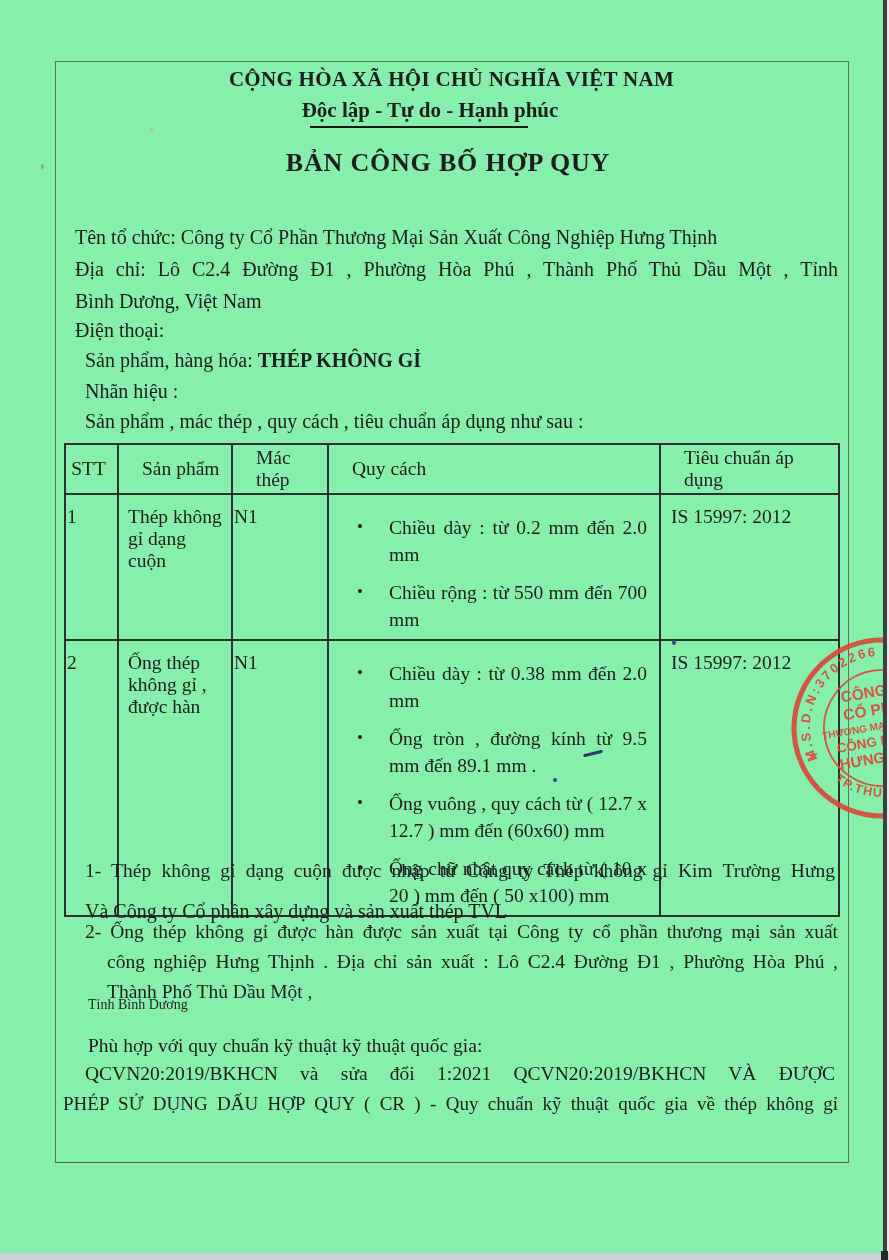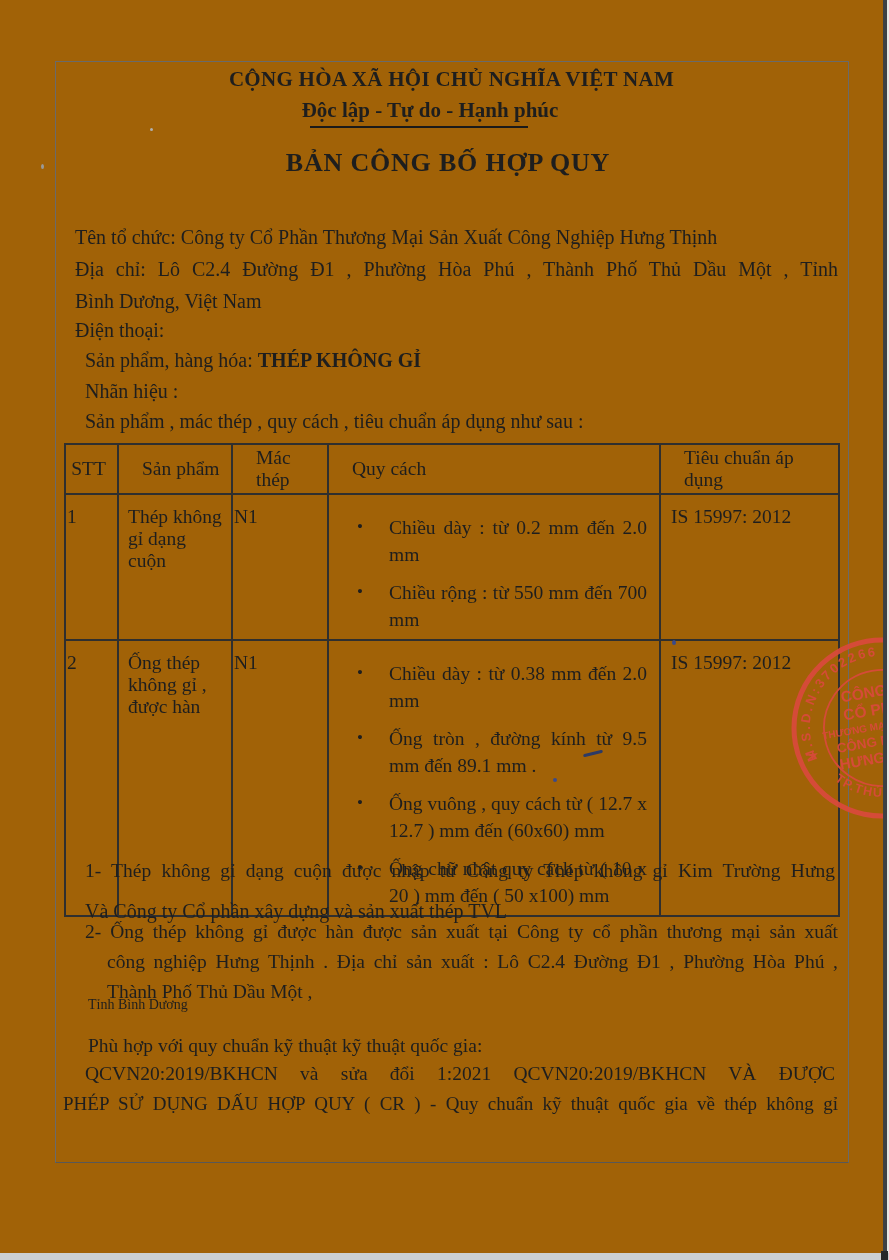--- a/index.html
+++ b/index.html
@@ -1,18 +1,18 @@
 <!DOCTYPE html>
 <html><head>
 <meta charset="utf-8">
 <style>
   html,body{margin:0;padding:0;}
   body{width:889px;height:1260px;position:relative;background:#ffffff;overflow:hidden;
        font-family:"Liberation Serif","DejaVu Serif",serif;color:#1e1e1e;}
-  .page{position:absolute;inset:0;background:#a16207;overflow:hidden;}
+  .page{position:absolute;inset:0;background:#86efac;overflow:hidden;}
   .frame{position:absolute;left:55px;top:61px;width:792px;height:1100px;
          border:1.5px solid #6a6a6a;border-bottom-color:#585858;}
   .ln{position:absolute;white-space:nowrap;font-size:20px;line-height:26px;}
   .center{text-align:center;white-space:normal;}
   .bold{font-weight:bold;}
   .just{white-space:normal;text-align:justify;text-align-last:justify;overflow:hidden;max-height:28px;}
   .underline-bar{position:absolute;height:2px;background:#1a1a1a;}
 
   
   .hdr1{left:55px;top:66px;width:793px;font-size:21px;font-weight:bold;letter-spacing:.3px;}

